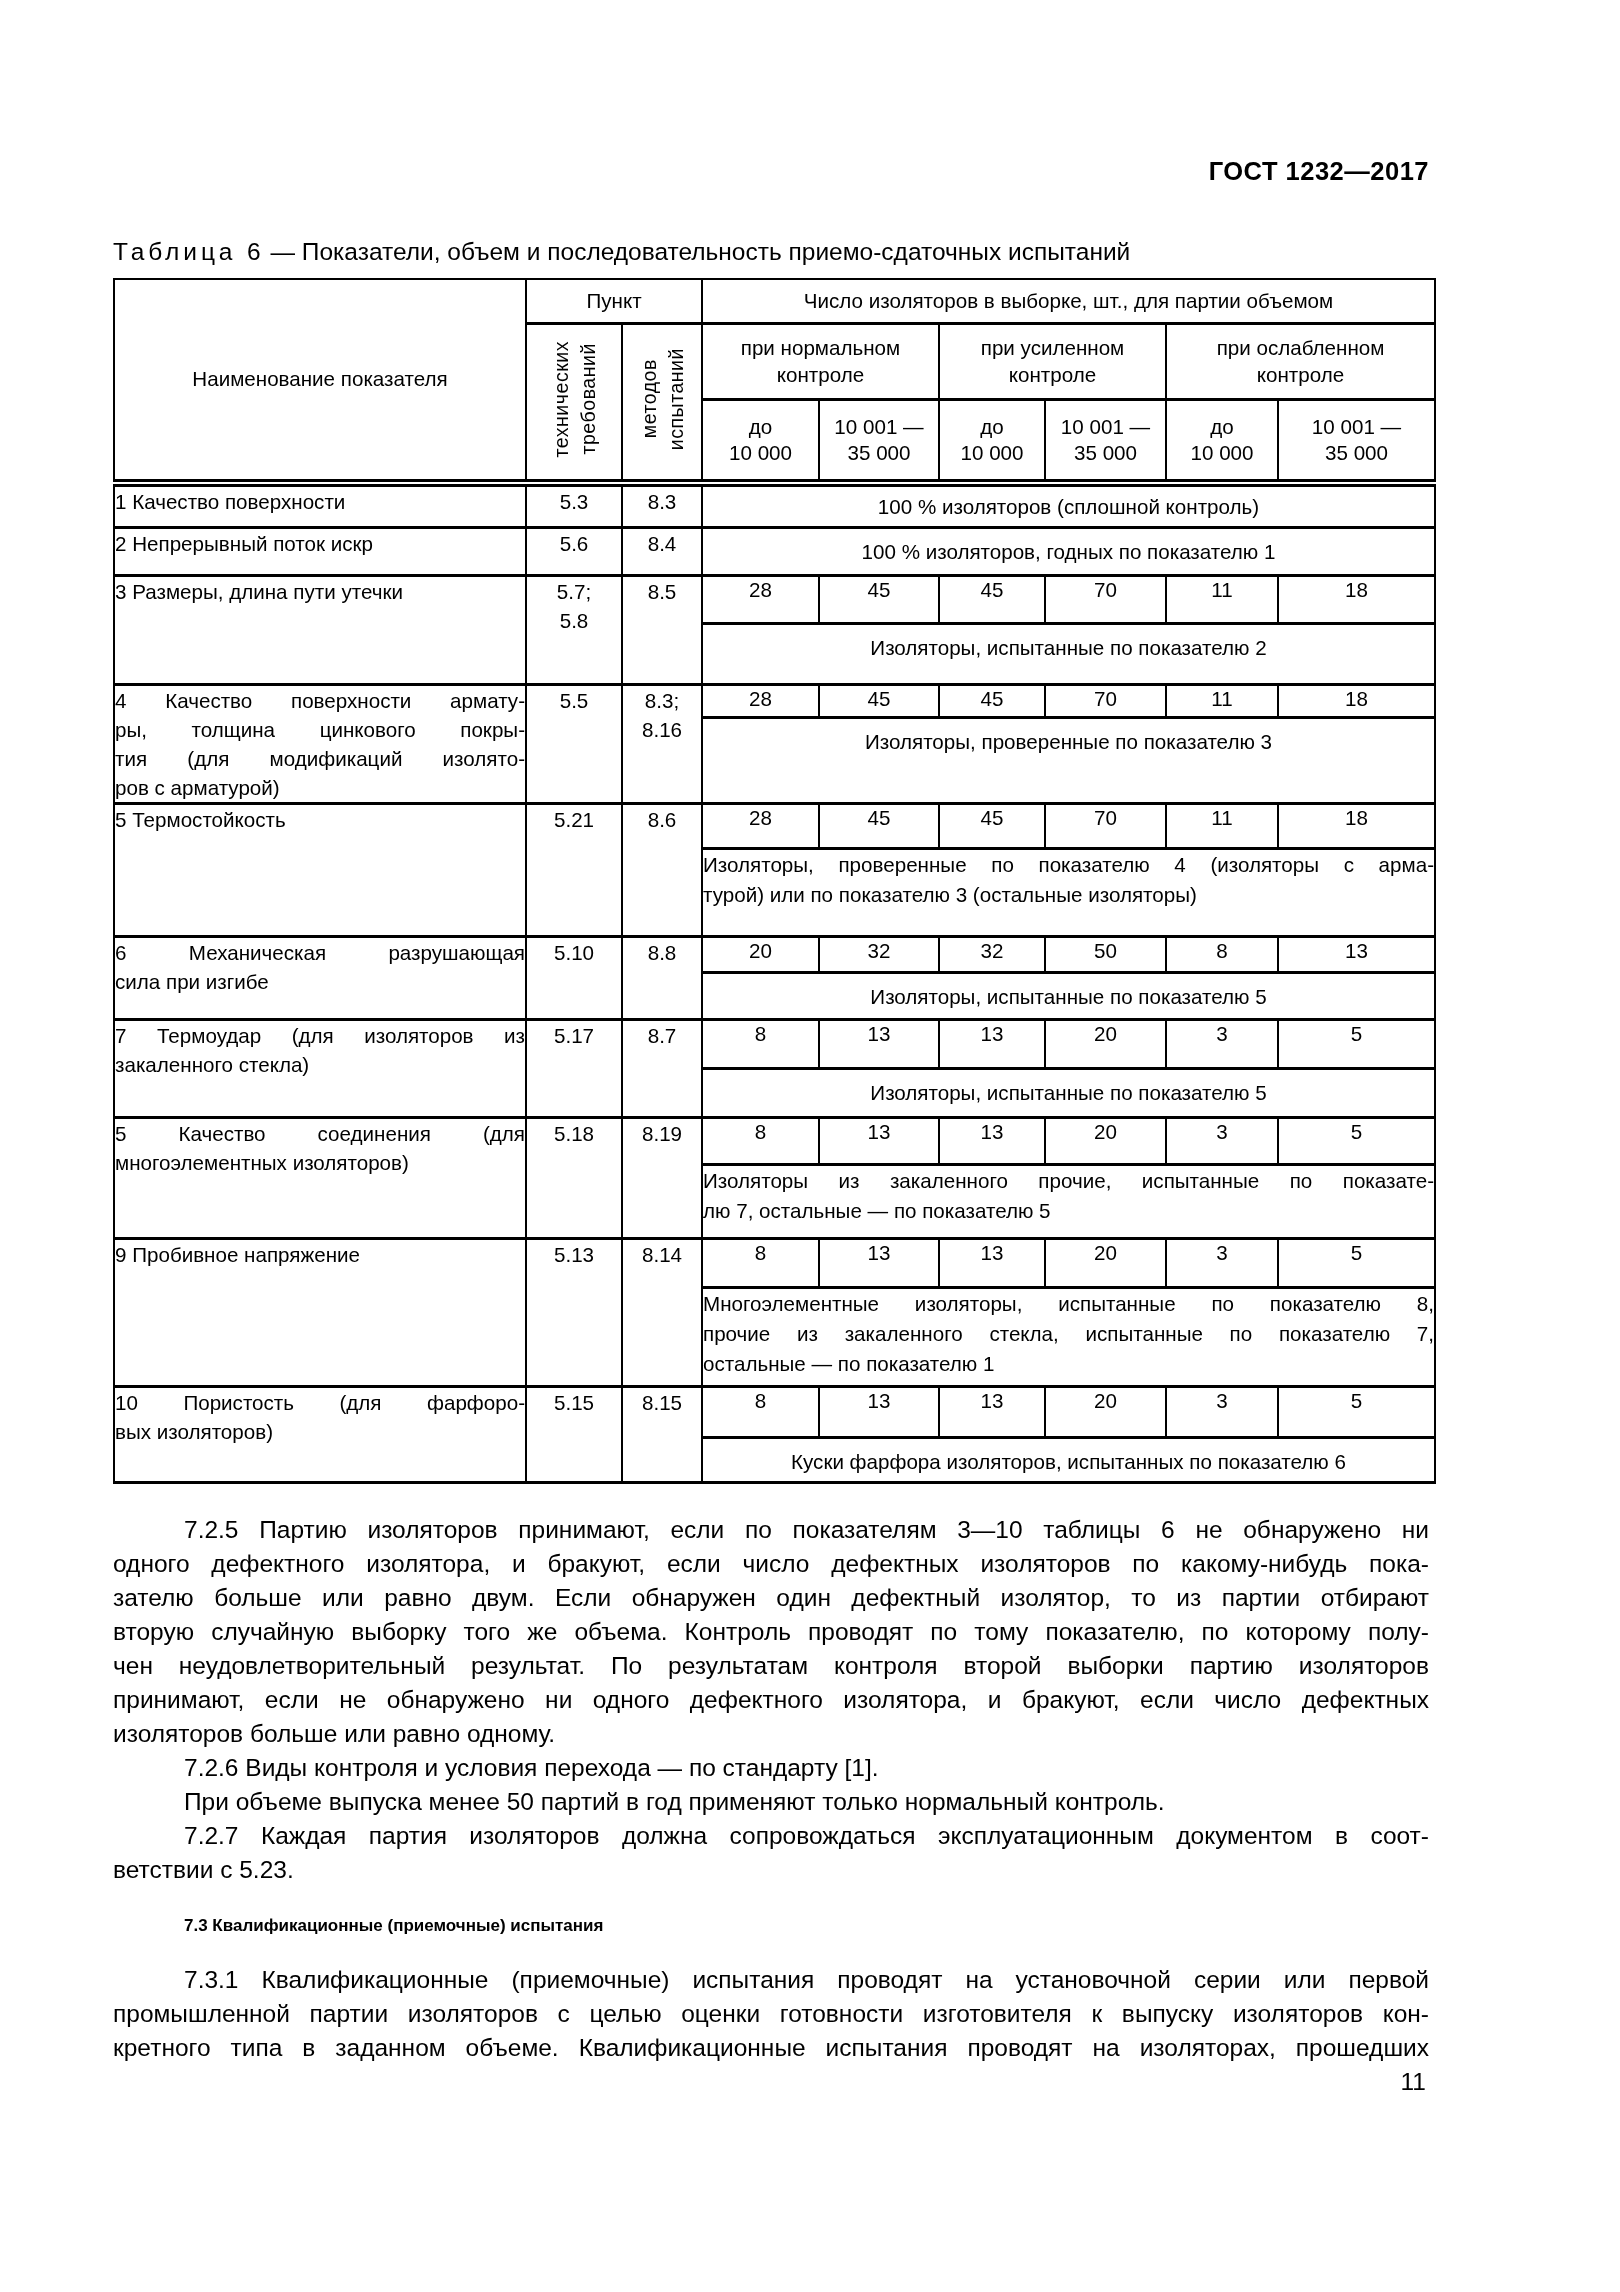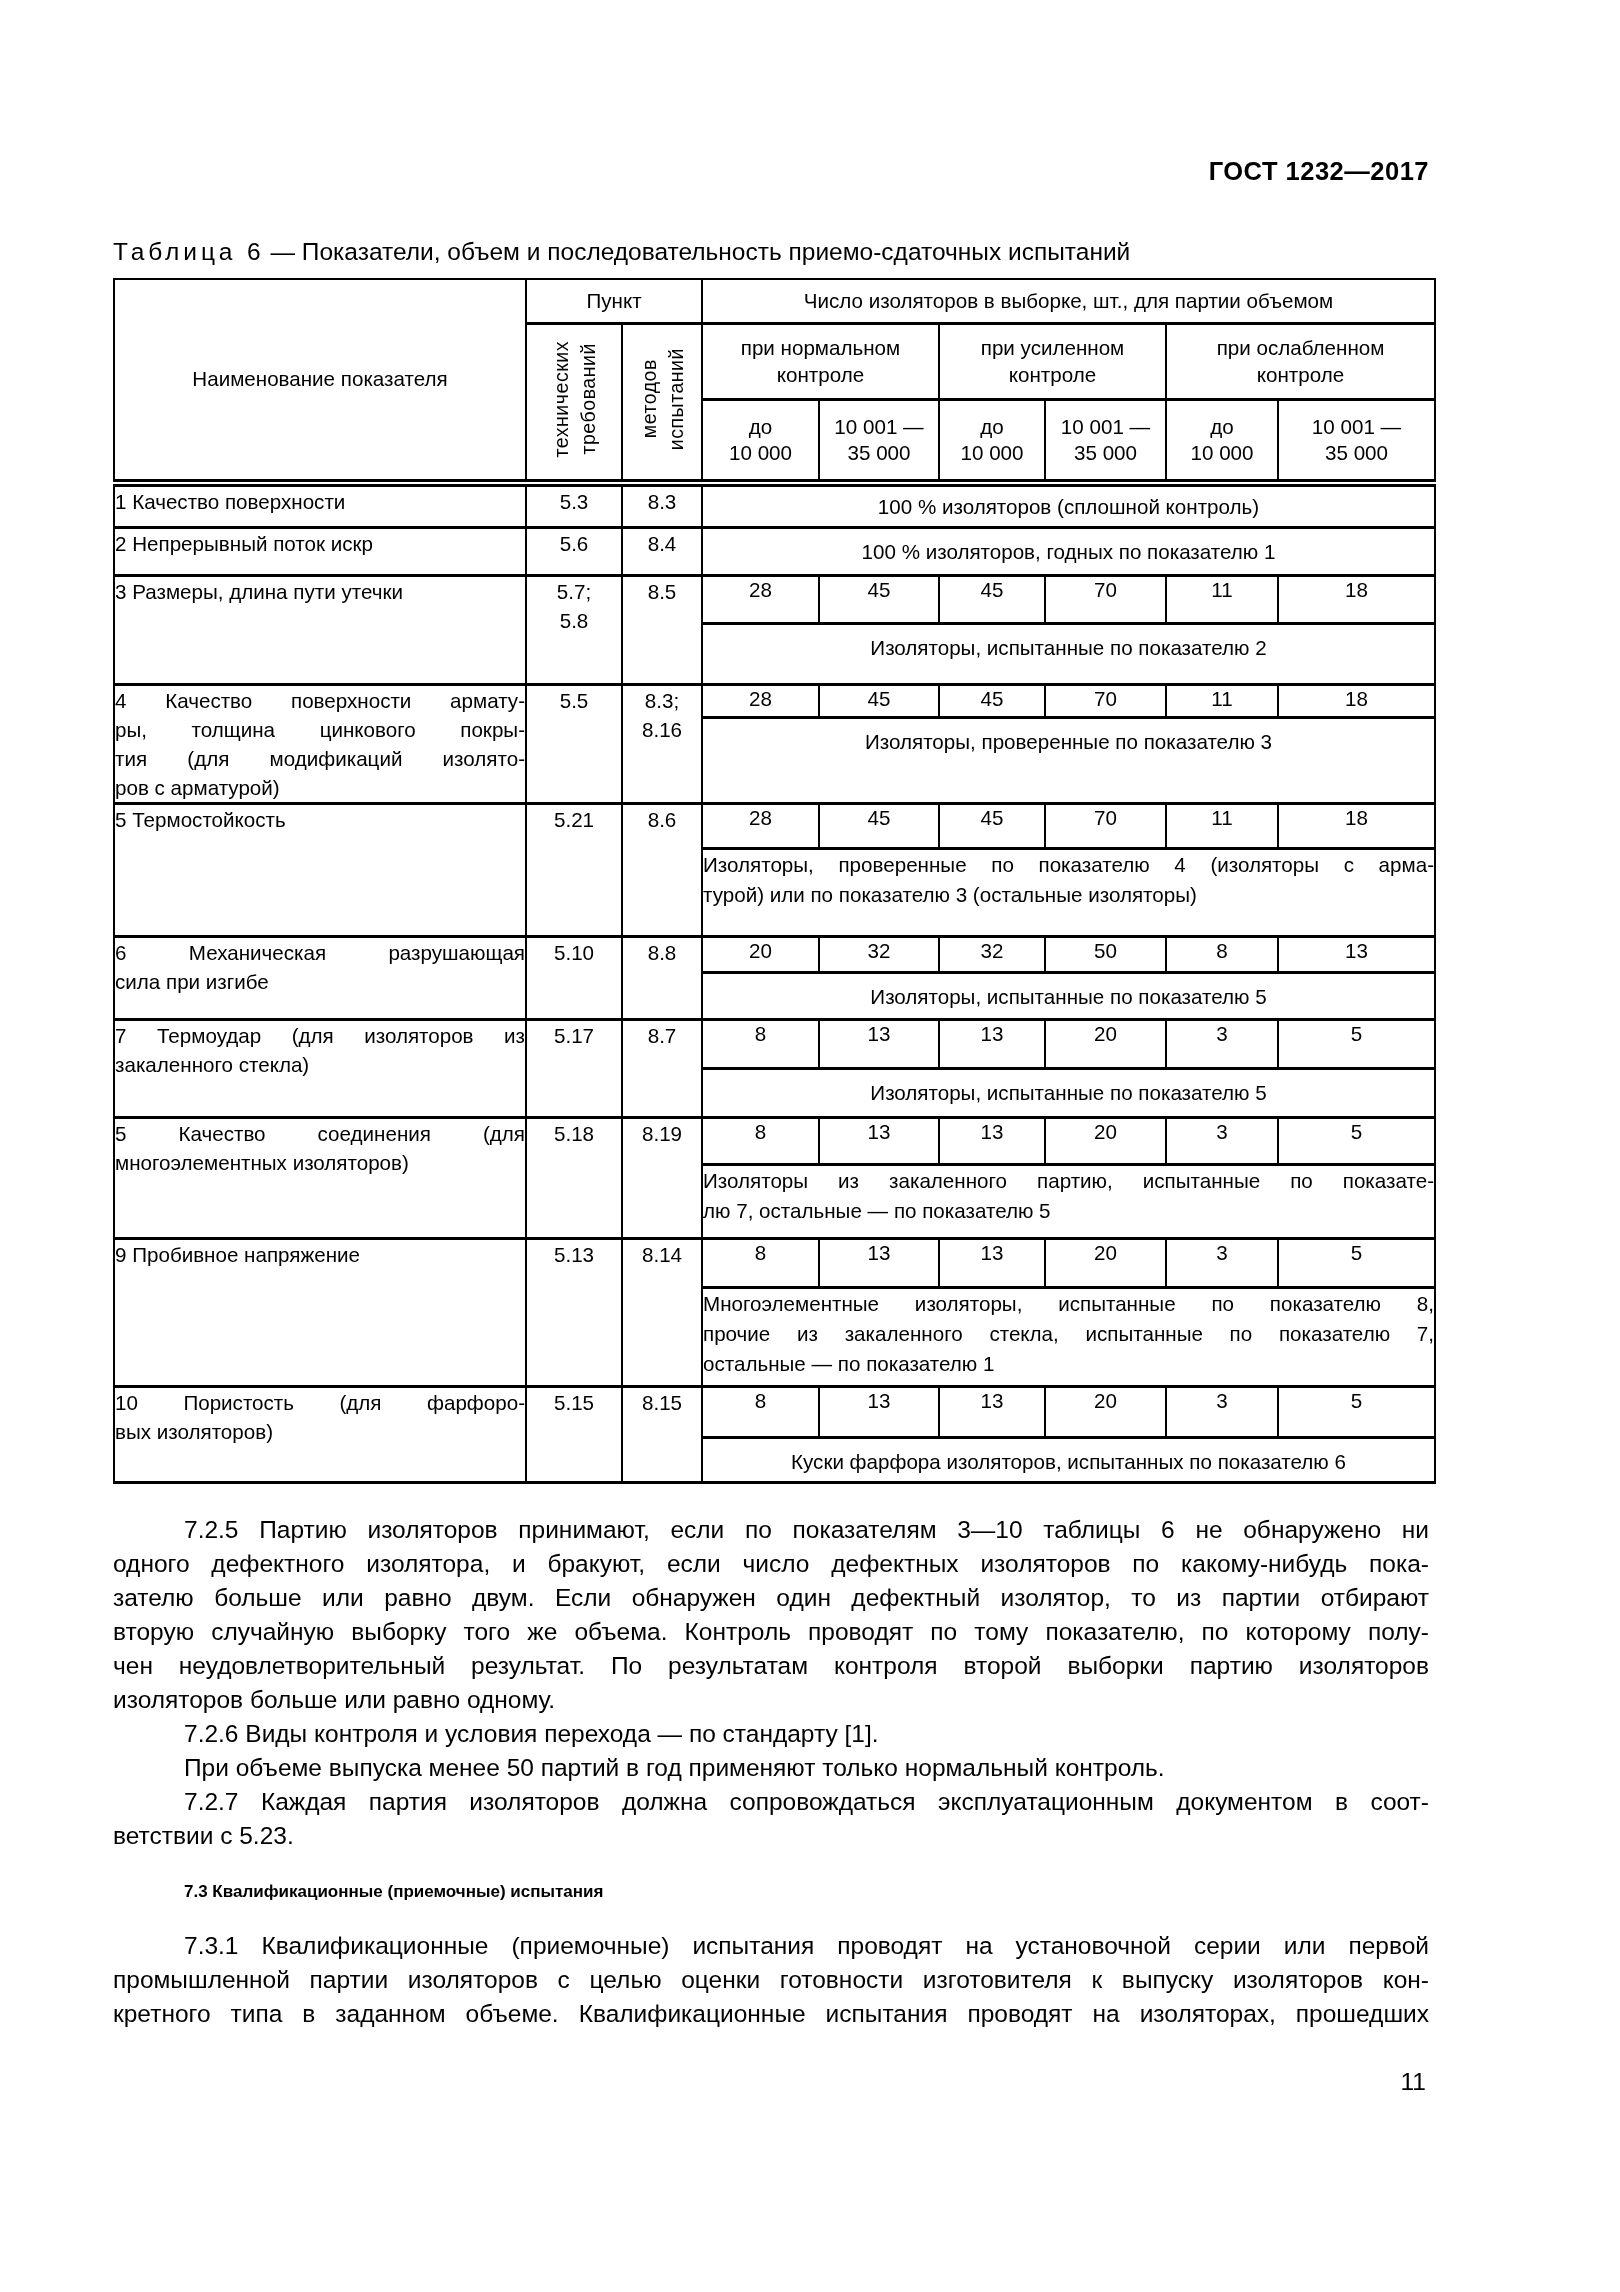--- a/index.html
+++ b/index.html
@@ -228,21 +228,21 @@
         <td class="pcell" rowspan="2" data-name="cell-punkt-method">8.19</td>
         <td class="num" data-name="cell-value">8</td>
         <td class="num" data-name="cell-value">13</td>
         <td class="num" data-name="cell-value">13</td>
         <td class="num" data-name="cell-value">20</td>
         <td class="num" data-name="cell-value">3</td>
         <td class="num" data-name="cell-value">5</td>
       </tr>
       <tr style="height:74px" data-name="table-row-8-note">
         <td class="notecell" colspan="6" data-name="cell-note">
-              <div class="ln">Изоляторы  из  закаленного  партию,  испытанные  по  показате-</div>
+              <div class="ln">Изоляторы  из  закаленного  прочие,  испытанные  по  показате-</div>
               <div class="ln">лю 7, остальные — по показателю 5</div>
             </td>
       </tr>
 
       <tr style="height:49px" data-name="table-row-9">
         <td class="name" rowspan="2" data-name="cell-name">
               <div class="ln">9 Пробивное напряжение</div>
             </td>
         <td class="pcell" rowspan="2" data-name="cell-punkt-tech">5.13</td>
         <td class="pcell" rowspan="2" data-name="cell-punkt-method">8.14</td>
@@ -281,20 +281,21 @@
     </tbody>
       </table>
 
     <div class="bodytext" data-name="body-text">
       <div class="para" data-name="paragraph-7-2-5">
           <div class="ln">7.2.5 Партию изоляторов принимают, если по показателям 3—10 таблицы 6 не обнаружено ни</div>
           <div class="ln">одного дефектного изолятора, и бракуют, если число дефектных изоляторов по какому-нибудь пока-</div>
           <div class="ln">зателю больше или равно двум. Если обнаружен один дефектный изолятор, то из партии отбирают</div>
           <div class="ln">вторую случайную выборку того же объема. Контроль проводят по тому показателю, по которому полу-</div>
           <div class="ln">чен неудовлетворительный результат. По результатам контроля второй выборки партию изоляторов</div>
+          <div class="ln">принимают, если не обнаружено ни одного дефектного изолятора, и бракуют, если число дефектных</div>
           <div class="ln">изоляторов больше или равно одному.</div>
         </div>
       <div class="para" data-name="paragraph-7-2-6">
           <div class="ln">7.2.6 Виды контроля и условия перехода — по стандарту [1].</div>
         </div>
       <div class="para" data-name="paragraph-7-2-6-note">
           <div class="ln">При объеме выпуска менее 50 партий в год применяют только нормальный контроль.</div>
         </div>
       <div class="para" data-name="paragraph-7-2-7">
           <div class="ln">7.2.7 Каждая партия изоляторов должна сопровождаться эксплуатационным документом в соот-</div>

